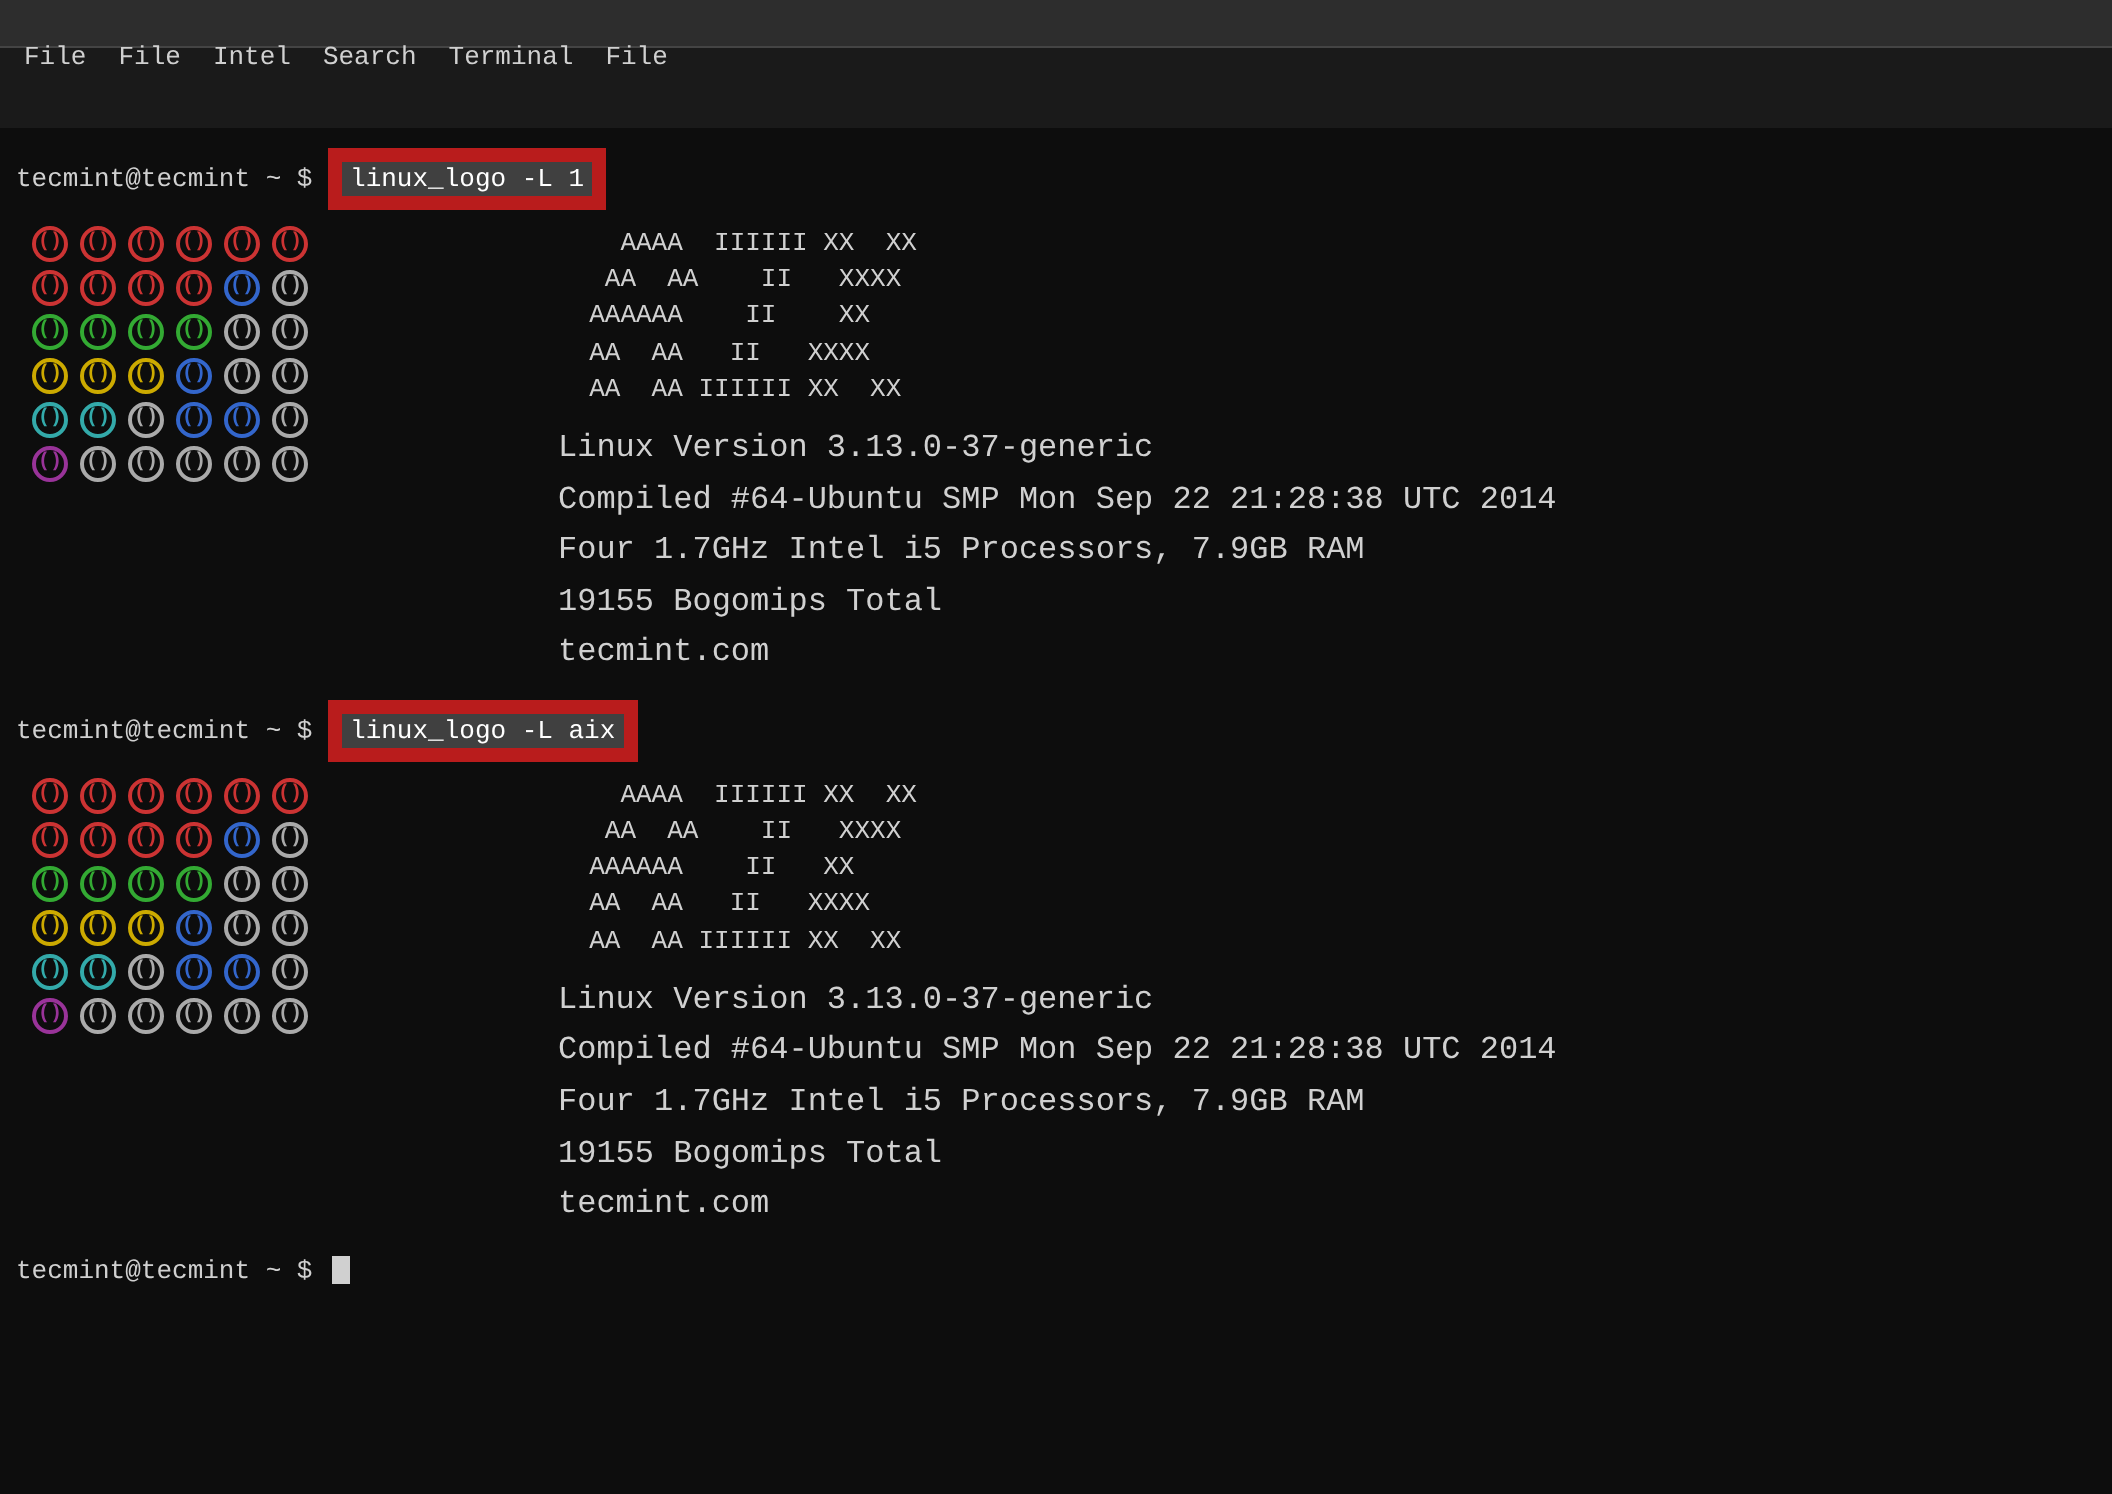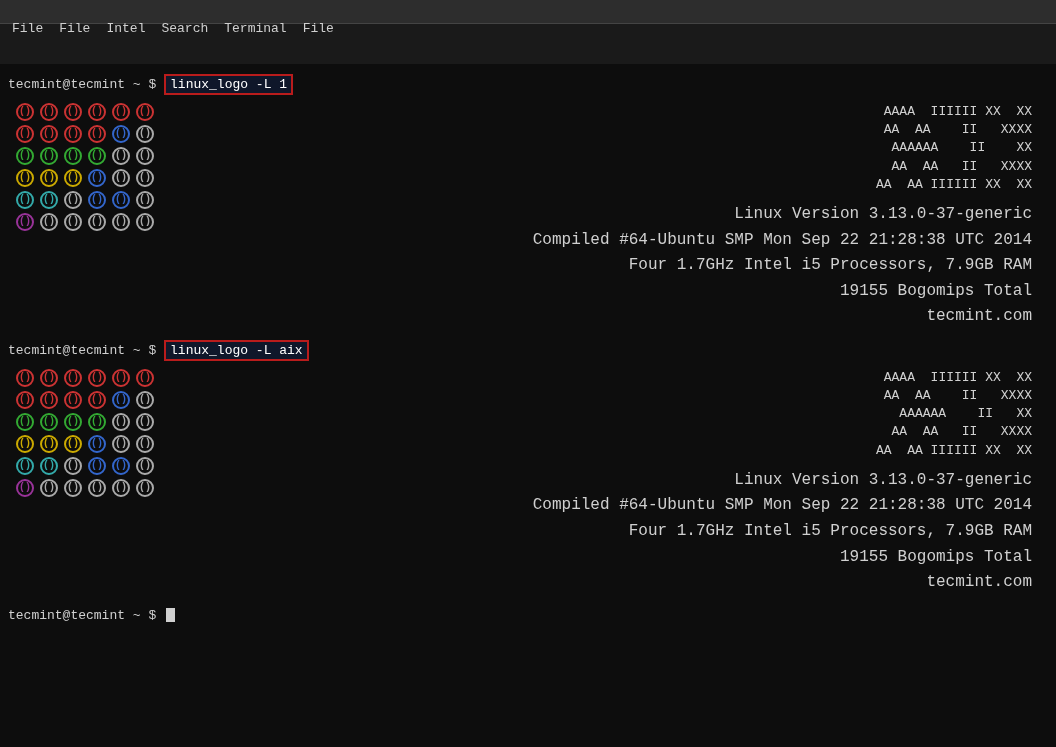--- a/index.html
+++ b/index.html
@@ -45,22 +45,22 @@
       display: flex;
       align-items: center;
       margin: 6px 0 2px 0;
       color: #d0d0d0;
     }
     .prompt-text {
       color: #d0d0d0;
       white-space: pre;
     }
     .command-highlight {
-      background: #0f172a;
-      border: 2px solid #b91c1c;
+      background: #404040;
+      border: 7px solid #b91c1c;
       color: #ffffff;
       padding: 1px 4px;
       font-family: 'Courier New', Courier, monospace;
       font-size: 13px;
     }
 
     
     .logo-section {
       display: flex;
       margin: 4px 0;
@@ -91,21 +91,20 @@
       line-height: 14px;
       font-size: 10px;
       font-weight: bold;
       flex-shrink: 0;
     }
 
     
     .info-panel {
       padding: 4px 16px;
       flex: 1;
-      text-align: right;
     }
 
     .ascii-art {
       font-family: 'Courier New', Courier, monospace;
       font-size: 13px;
       color: #d0d0d0;
       line-height: 1.4;
       white-space: pre;
       margin-bottom: 8px;
     }

